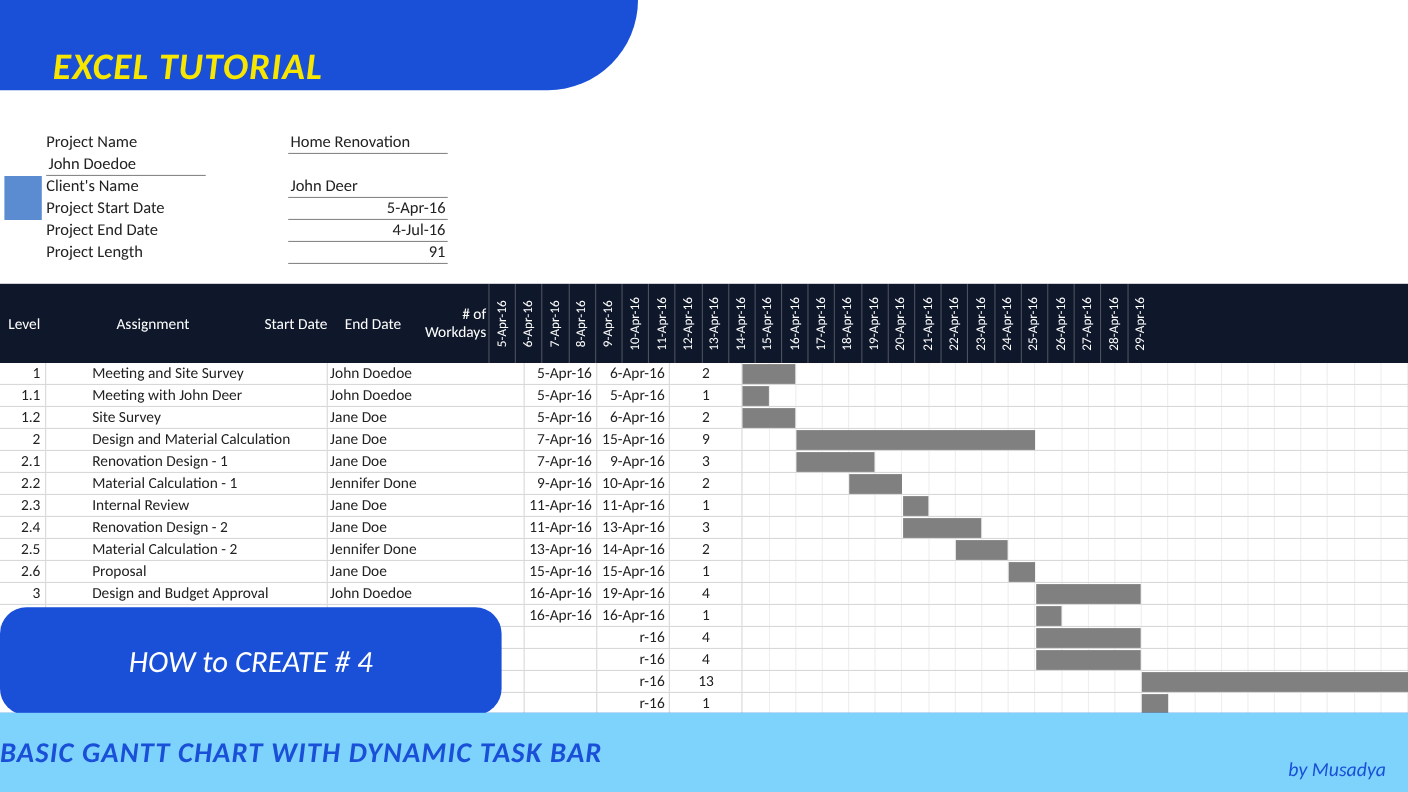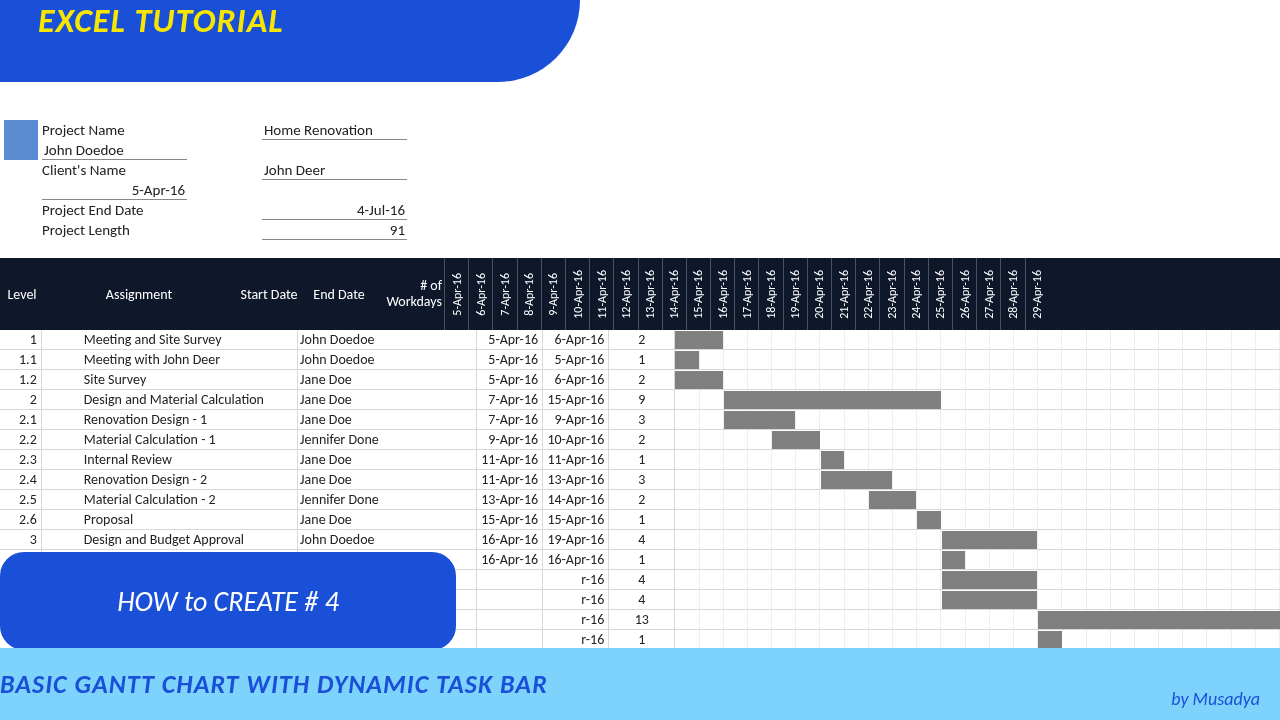--- a/index.html
+++ b/index.html
@@ -12,37 +12,38 @@
     position: relative;
   }
   .top-banner {
     background: #1a4fd8;
     height: 82px;
     width: 580px;
     border-bottom-right-radius: 85px;
     position: absolute;
     top: 0; left: 0;
     display: flex;
-    align-items: flex-start;
-    padding-left: 38px;
+    align-items: flex-end;
+    padding-left: 48px;
   }
   .top-banner-text {
     color: #f7e600;
     font-size: 34px;
     font-weight: bold;
     font-style: italic;
     letter-spacing: 1px;
   }
   .project-info {
     position: absolute;
     top: 120px;
     left: 4px;
     font-size: 15px;
     color: #222;
     display: flex;
+    align-items: center;
   }
   .side-blue {
     width: 34px;
     height: 40px;
     background: #5b8cd1;
   }
   .info-grid {
     margin-left: 4px;
   }
   .info-row {
@@ -188,20 +189,21 @@
         <div class="info-value">Home Renovation</div>
       </div>
       <div class="info-row">
         <div class="info-value">John Doedoe</div>
       </div>
       <div class="info-row">
         <div class="info-label">Client's Name</div>
         <div class="info-value">John Deer</div>
       </div>
       <div class="info-row">
+        <div class="info-label">Project Start Date</div>
         <div class="info-value right">5-Apr-16</div>
       </div>
       <div class="info-row">
         <div class="info-label">Project End Date</div>
         <div class="info-value right">4-Jul-16</div>
       </div>
       <div class="info-row">
         <div class="info-label">Project Length</div>
         <div class="info-value right">91</div>
       </div>

